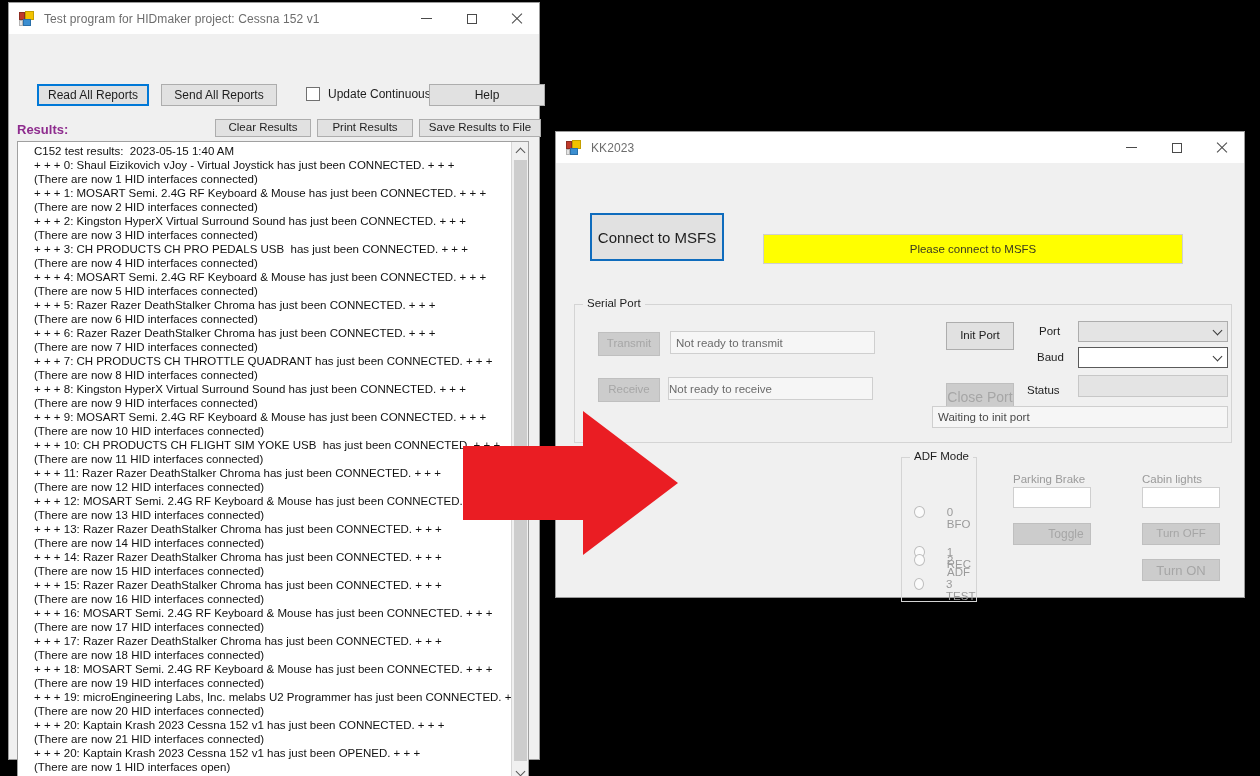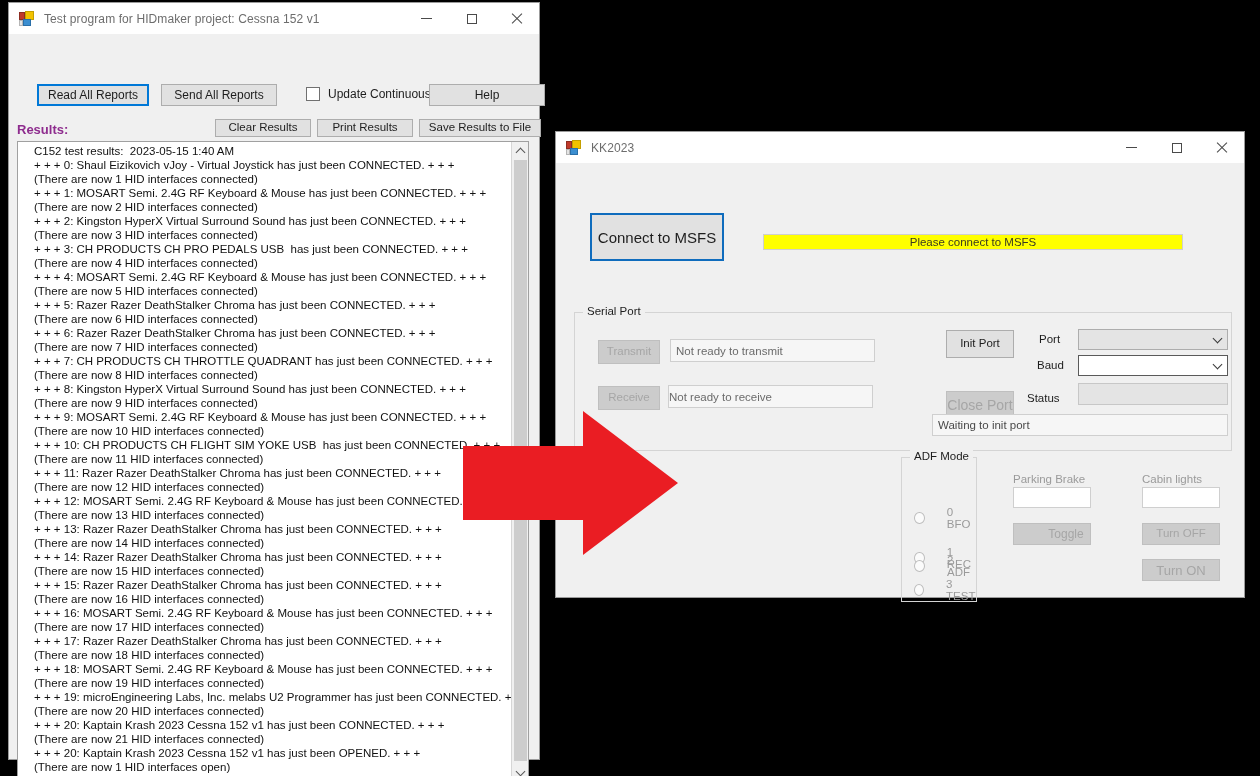--- a/index.html
+++ b/index.html
@@ -142,37 +142,37 @@
   #win-right { left: 555px; top: 131px; width: 690px; height: 467px; }
   #win-right .client { position: relative; height: calc(100% - 31px); background: #f0f0f0; }
 
   #btn-connect {
     position:absolute; left:34px; top:50px; width:134px; height:48px;
     border:2px solid #0f6cbd; background:#e1e1e1;
     font-size:15px; color:#1d1d1d;
     display:flex; align-items:center; justify-content:center;
   }
   #msfs-status {
-    position:absolute; left:207px; top:71px; width:420px; height:16px;
+    position:absolute; left:207px; top:71px; width:420px; height:30px;
     background:#ffff00; border:1px solid #cfcfcf;
     display:flex; align-items:center; justify-content:center;
     font-size:11.5px; color:#3a3a20;
   }
 
   .groupbox {
     position:absolute;
     border:1px solid #d4d4d4;
   }
   .groupbox > .gb-title {
     position:absolute; top:-8px; left:8px;
     background:#f0f0f0; padding:0 4px;
     font-size:11.5px; color:#1d1d1d;
   }
 
-  #gb-serial { left:18px; top:141px; width:658px; height:139px;margin-top:8px; }
+  #gb-serial { left:18px; top:141px; width:658px; height:139px; }
 
   #btn-transmit { position:absolute; left:23px;  top:27px; width:62px; height:24px; font-size:11.5px;}
   #txt-transmit {
     position:absolute; left:95px; top:26px; width:205px; height:23px;
     background:#f6f6f6; border:1px solid #cfcfcf;
     font-size:11.5px; color:#6b6b6b; display:flex; align-items:center; padding-left:5px;
   }
   #btn-receive  { position:absolute; left:23px;  top:73px; width:62px; height:24px; font-size:11.5px;}
   #txt-receive  {
     position:absolute; left:93px; top:72px; width:205px; height:23px;
@@ -201,21 +201,21 @@
   }
   #txt-waiting {
     position:absolute; left:357px; top:101px; width:296px; height:22px;
     background:#f6f6f6; border:1px solid #cfcfcf;
     font-size:11.5px; color:#4a4a4a; display:flex; align-items:center; padding-left:5px;
   }
 
   #gb-adf { left:345px; top:294px; width:76px; height:145px; }
   .radio-row {
     position:absolute; left:12px;
-    display:flex; align-items:center; gap:22px;
+    display:flex; align-items:flex-start; gap:22px;
     font-size:11.5px; color:#9a9a9a;
   }
   .radio-dot {
     width:12px; height:12px; border-radius:50%;
     background:#fbfbfb; border:1px solid #bdbdbd;
   }
   #rb-0 { top:48px; }
   #rb-1 { top:72px;margin-top:16px; }
   #rb-2 { top:96px; }
   #rb-3 { top:120px; }

